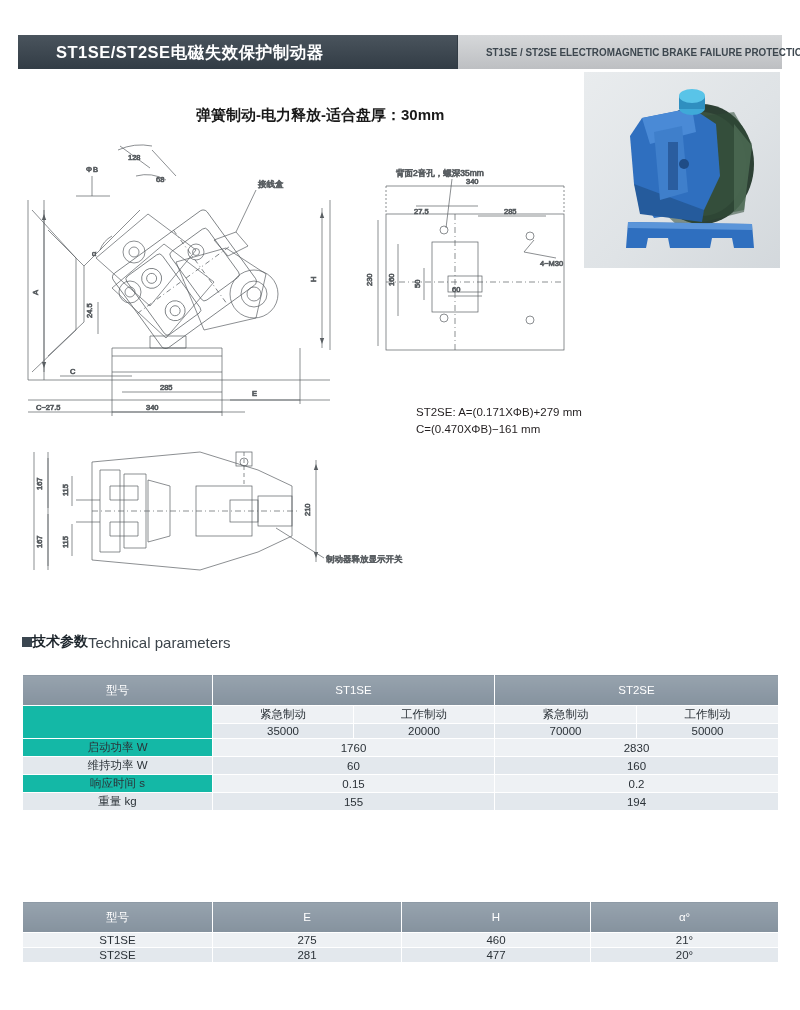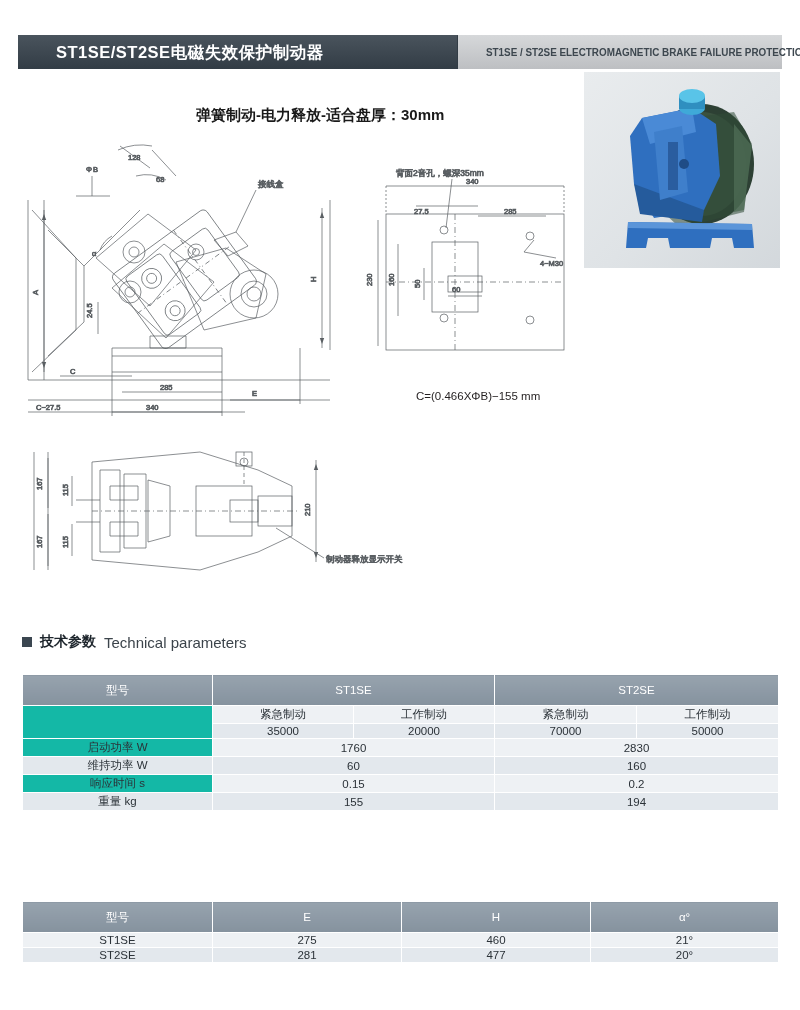--- a/index.html
+++ b/index.html
@@ -72,21 +72,21 @@
   .svgwrap { position: absolute; left: 0; top: 0; width: 800px; height: 1010px; pointer-events: none; }
 
   
   .formulas { position: absolute; left: 416px; top: 388px; width: 330px; }
   .formulas .line { font-size: 11.5px; line-height: 17px; white-space: nowrap; }
   .formulas .grp { margin-bottom: 16px; }
 
   
   .sec-head {
     position: absolute; left: 22px; top: 633px;
-    display: flex; align-items: center; gap: 8px;
+    display: flex; align-items: center; gap: 0;
   }
   .sec-head .sq {
     width: 10px; height: 10px; background: #3b4650; display: inline-block;
   }
   .sec-head .cn { font-size: 14px; font-weight: bold; color: #1d252c; }
   .sec-head .en { font-size: 15px; color: #3c444b; }
 
   
   table {
     border-collapse: collapse;
@@ -316,21 +316,24 @@
   <text x="310" y="516" transform="rotate(-90 310 516)" fill="#333">210</text>
 
   <text x="326" y="562" fill="#333" font-size="8.5">制动器释放显示开关</text>
   <line x1="324" y1="558" x2="276" y2="528"></line>
   </g>
 </svg>
 </div>
 
 <div class="formulas">
   <div class="grp">
-    <div class="line">             C=(0.466XΦB)−155  mm</div>
+  </div>
+  <div class="grp">
+    <div class="line">ST2SE:  A=(0.171XΦB)+279  mm</div>
+    <div class="line">             C=(0.470XΦB)−161  mm</div>
   </div>
 </div>
 
 <div class="sec-head">
   <span class="sq"></span>
   <span class="cn">技术参数</span>
   <span class="en">Technical parameters</span>
 </div>
 
 <table class="tbl-main">

